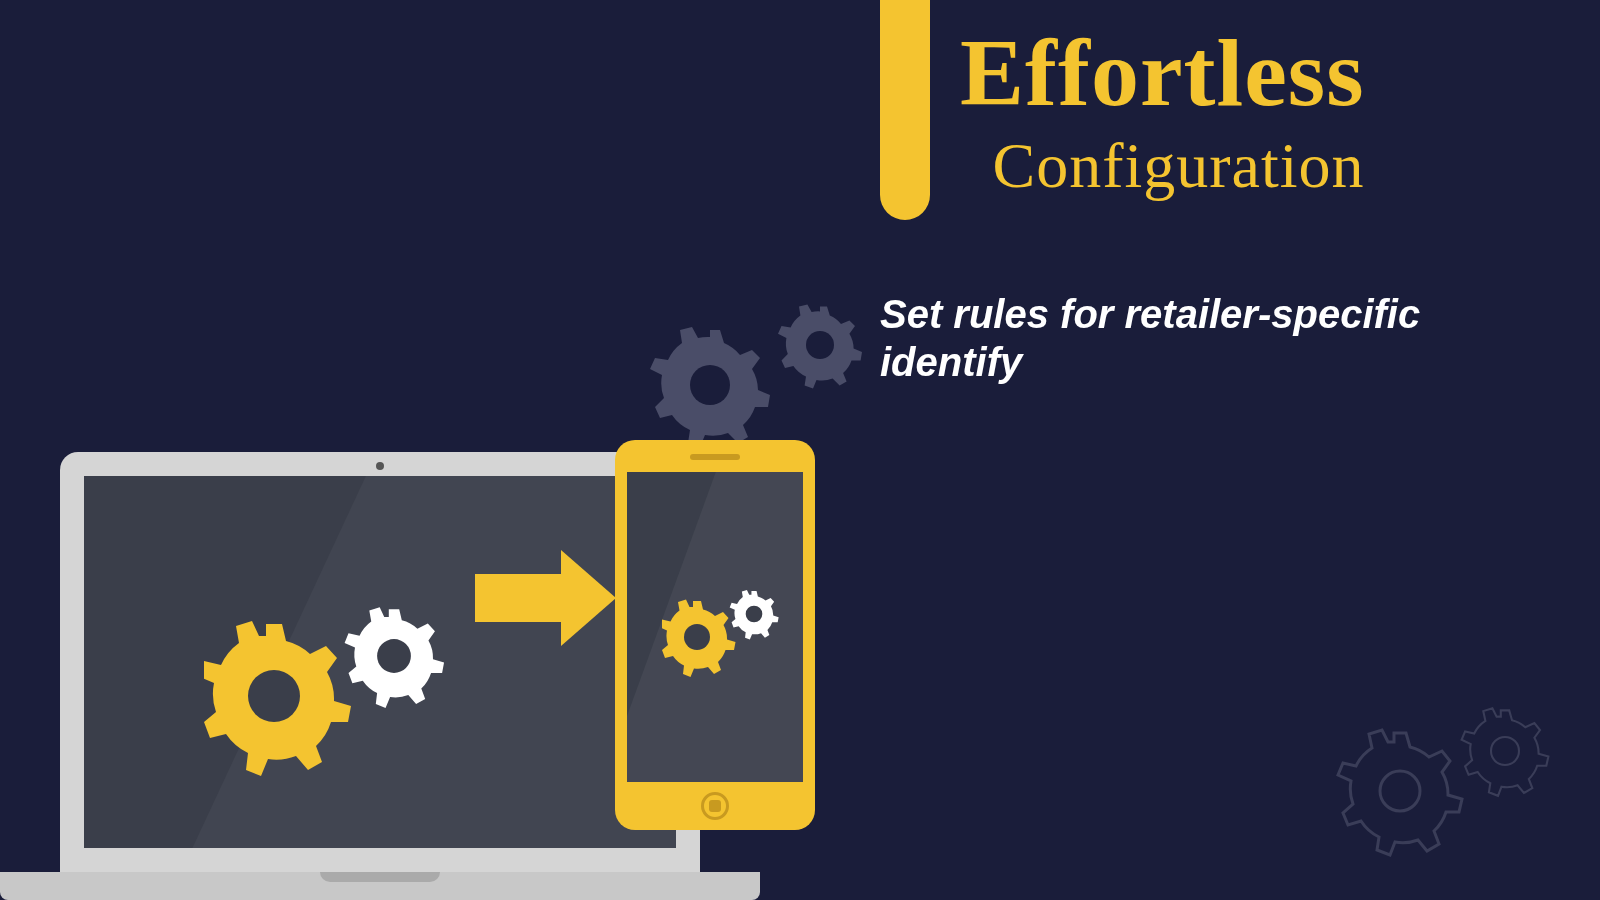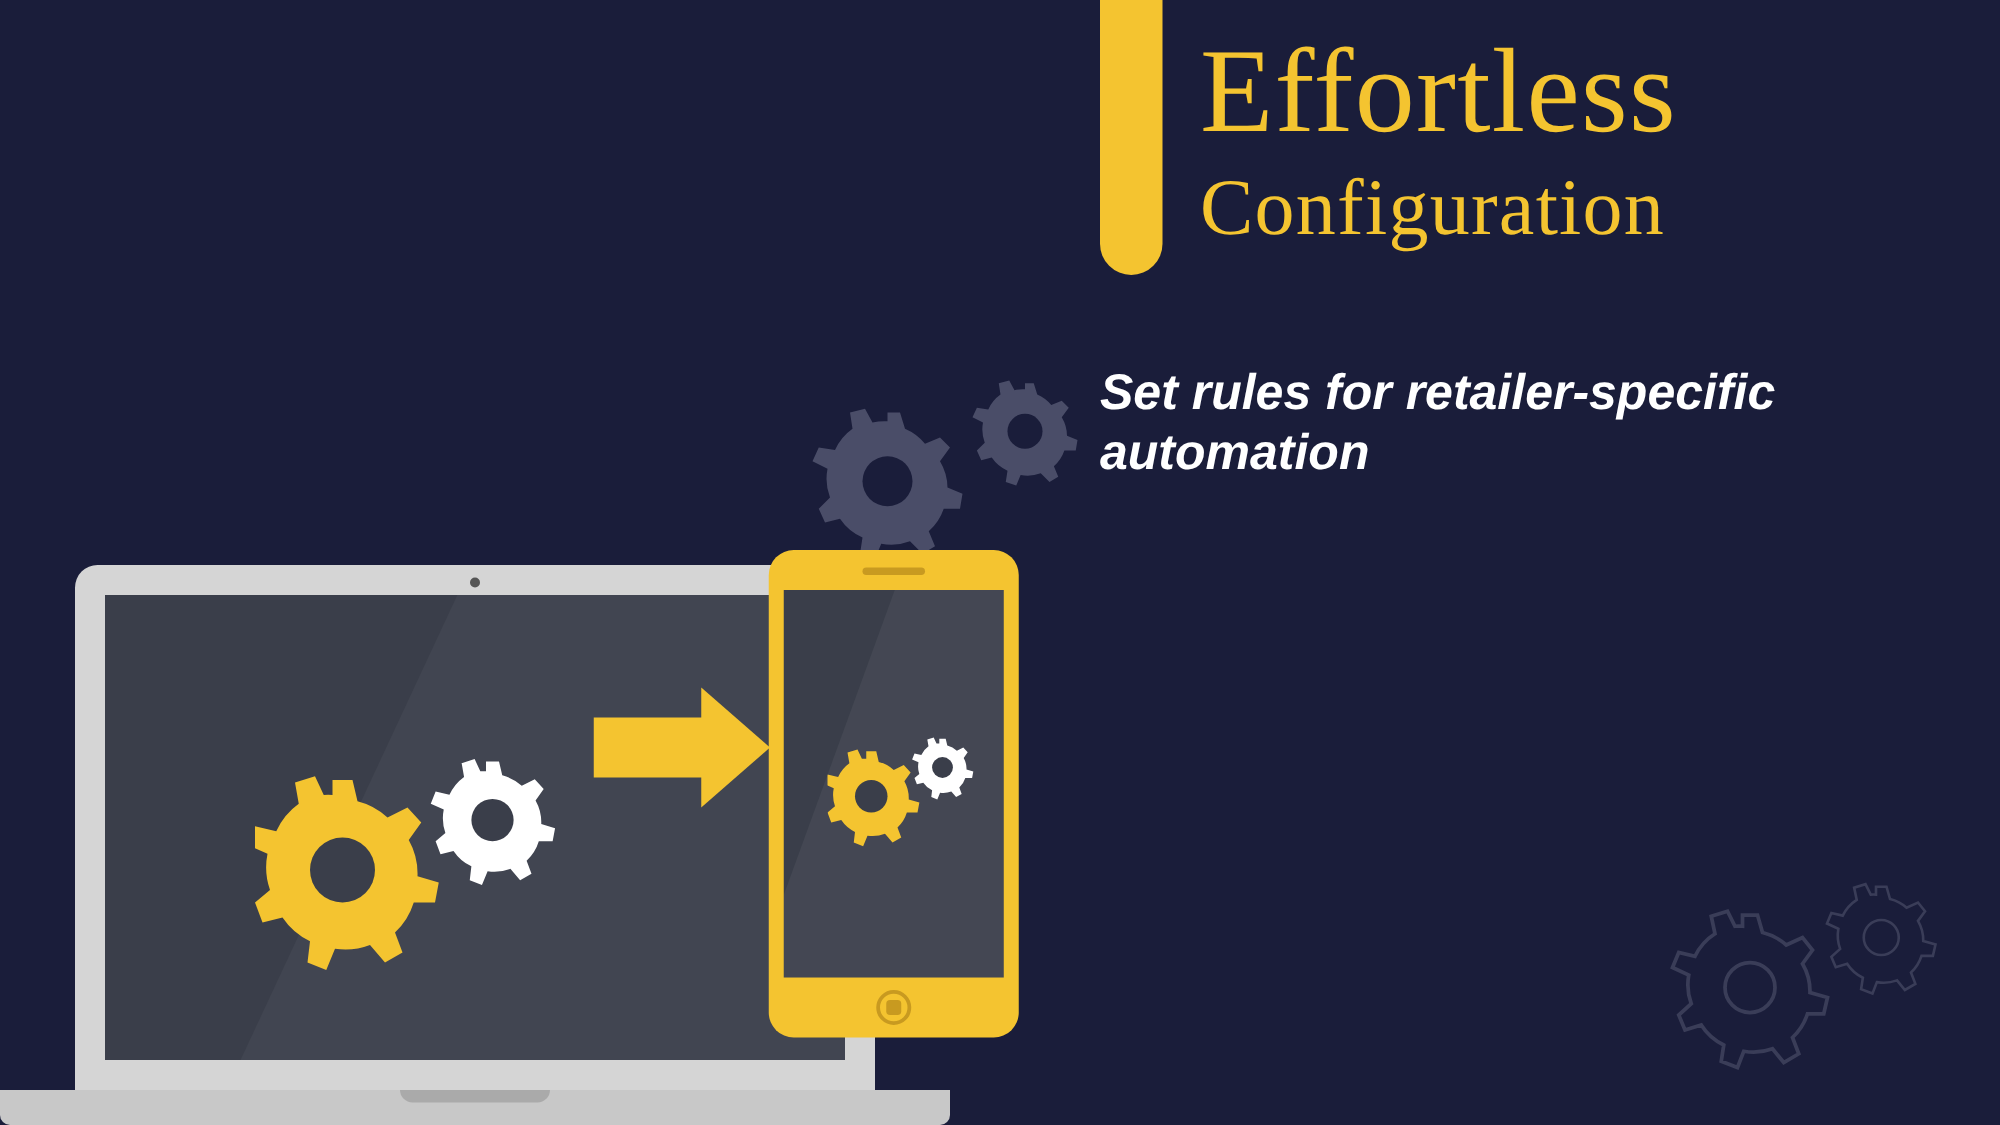--- a/index.html
+++ b/index.html
@@ -28,30 +28,31 @@
     border-radius: 0 0 25px 25px;
   }
   .title-block {
     position: absolute;
     top: 25px;
     left: 960px;
   }
   .title-line1 {
     font-size: 96px;
     color: #f4c430;
-    font-weight: 400;
+    font-weight: 700;
     line-height: 1;
     letter-spacing: 1px;
   }
   .title-line2 {
     font-size: 64px;
     color: #f4c430;
     font-weight: 400;
     margin-top: 8px;
     letter-spacing: 1px;
+    text-align: right;
   }
   
   
   .subtitle {
     position: absolute;
     top: 290px;
     left: 880px;
     width: 640px;
     color: #ffffff;
     font-family: 'Segoe UI', Arial, sans-serif;
@@ -245,21 +246,21 @@
 
 <div class="container">
 
   <div class="title-bar"></div>
 
   <div class="title-block">
     <div class="title-line1">Effortless</div>
     <div class="title-line2">Configuration</div>
   </div>
 
-  <div class="subtitle">Set rules for retailer-specific automation</div>
+  <div class="subtitle">Set rules for retailer-specific identify</div>
 
 
   <div class="illustration">
 
     <div class="bg-gears">
       <svg width="260" height="180">
         <g fill="#4a4d68">
           <g transform="translate(70,95)">
             <path d="M0,-55 L10,-55 L14,-42 A42,42 0 0,1 30,-30 L42,-35 L50,-27 L42,-16 A42,42 0 0,1 48,5 L60,10 L58,22 L45,22 A42,42 0 0,1 33,40 L38,52 L28,58 L18,48 A42,42 0 0,1 -5,50 L-10,62 L-22,58 L-20,45 A42,42 0 0,1 -38,30 L-50,33 L-55,22 L-46,13 A42,42 0 0,1 -48,-10 L-60,-16 L-55,-27 L-42,-25 A42,42 0 0,1 -28,-42 L-30,-55 L-18,-58 L-12,-47 A42,42 0 0,1 0,-48 Z"></path>
             <circle cx="0" cy="0" r="20" fill="#1a1d3a"></circle>

